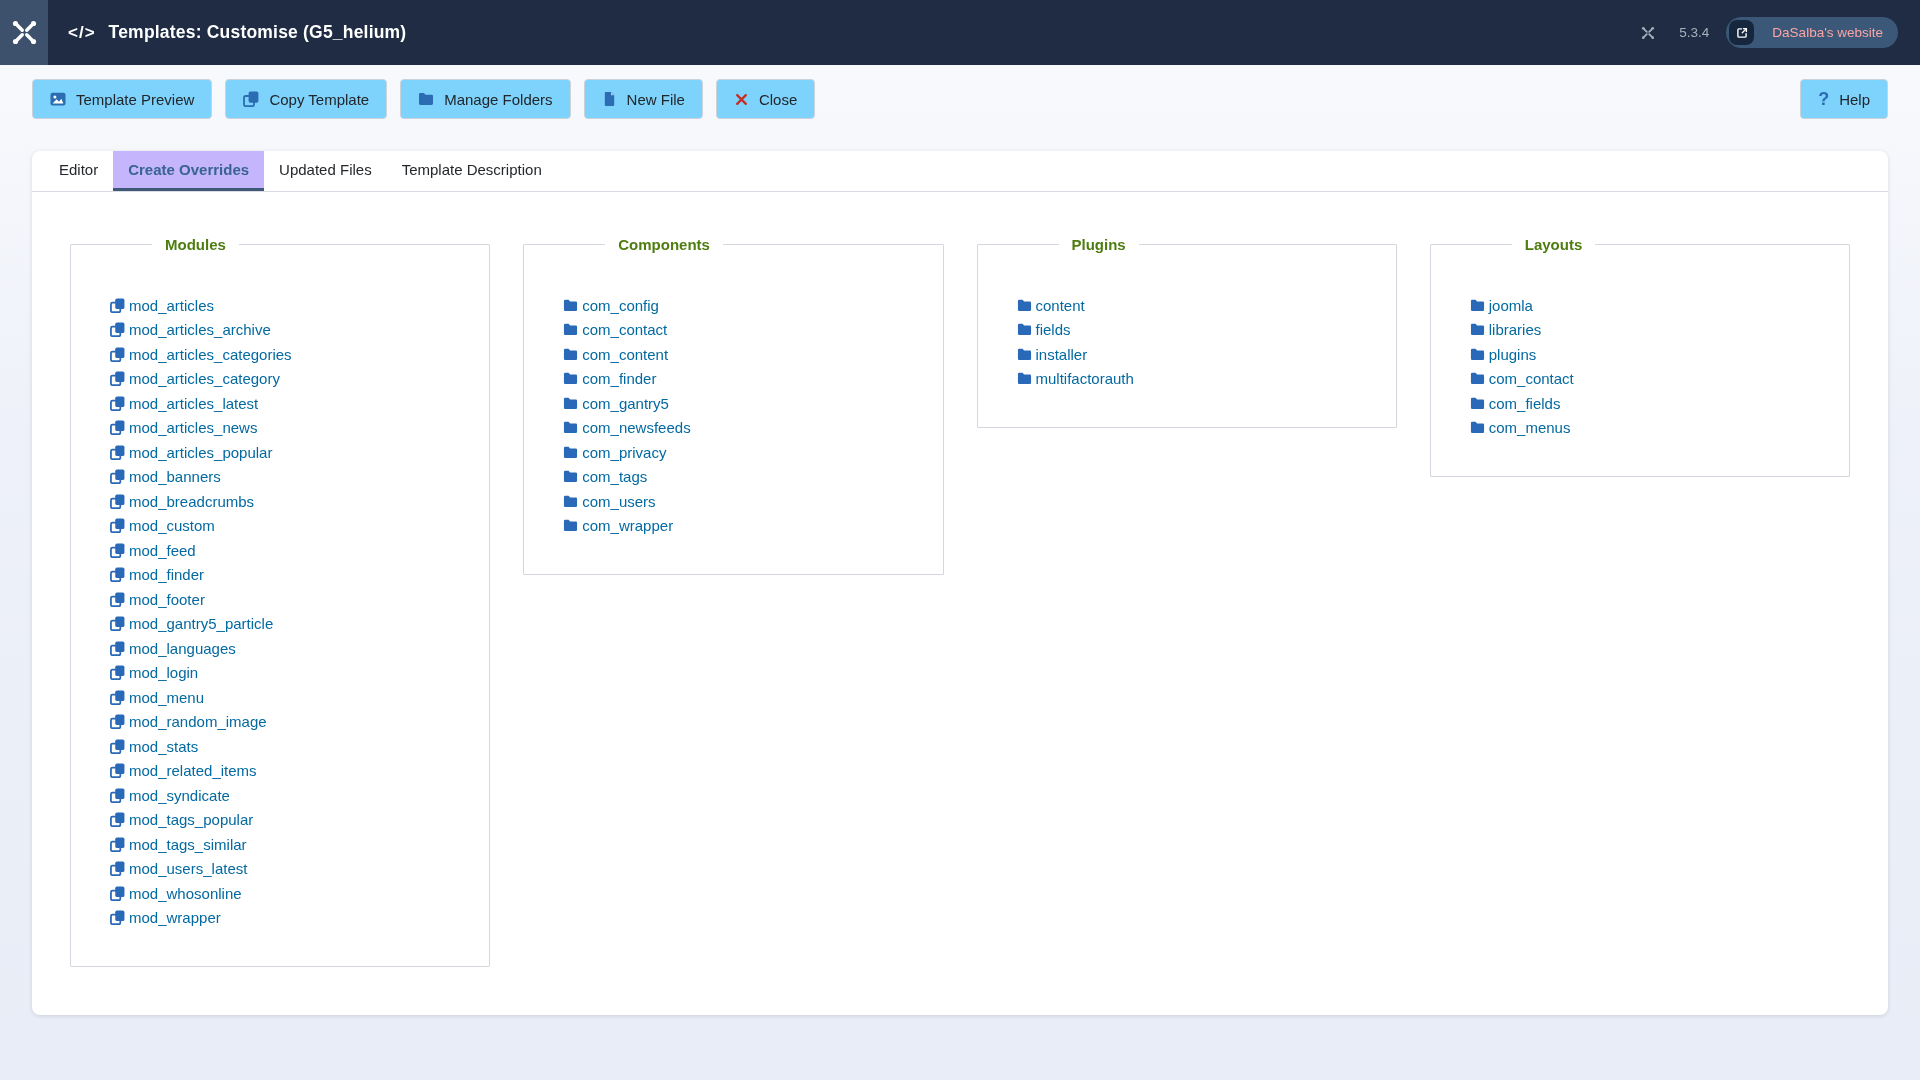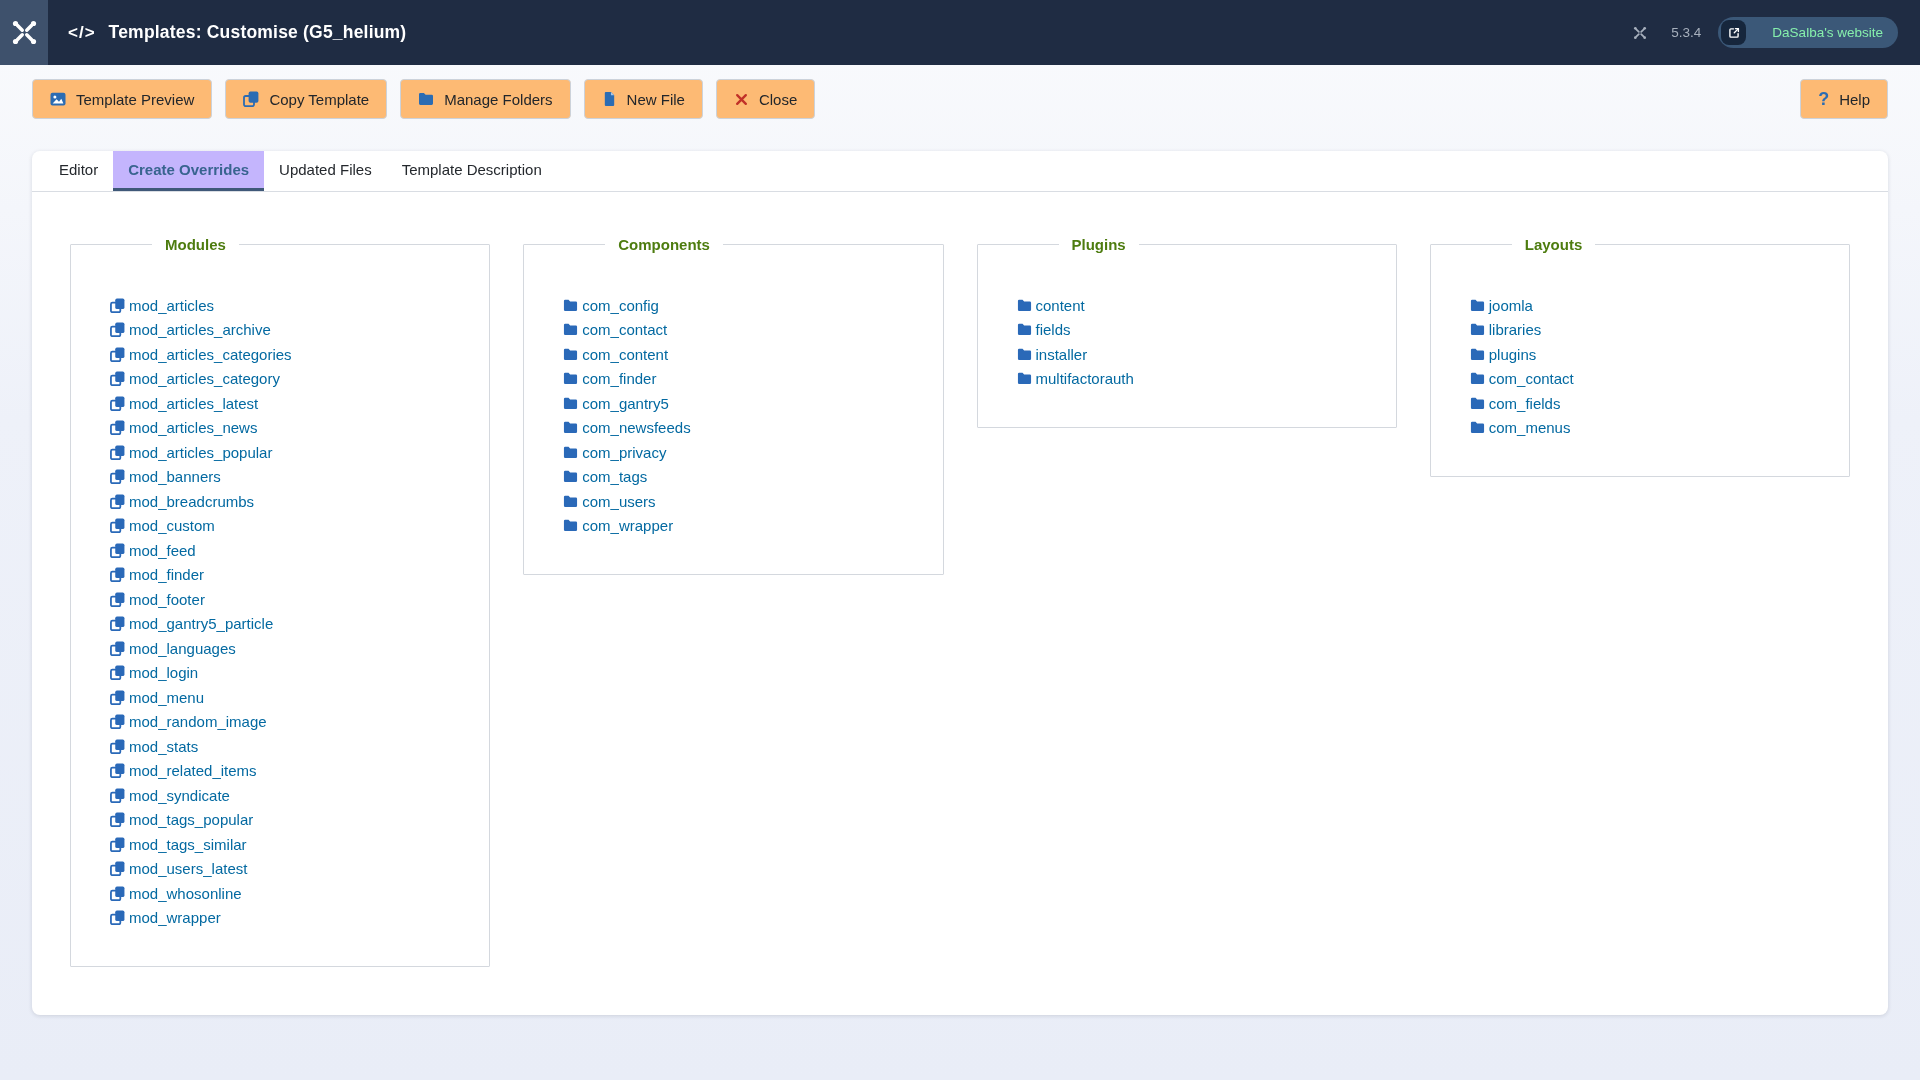--- a/index.html
+++ b/index.html
@@ -11,28 +11,28 @@
   }
 
   
   .topbar { height:65px; background:#1f2c43; display:flex; align-items:center; }
   .logo-box { width:48px; height:65px; background:#3e516c; display:flex; align-items:center; justify-content:center; flex:0 0 auto; }
   .title-wrap { display:flex; align-items:center; gap:13px; margin-left:20px; color:#fff; }
   .code-glyph { font-weight:700; font-size:17px; letter-spacing:1px; }
   .page-title { font-size:17.5px; font-weight:700; letter-spacing:.2px; }
   .topbar-right { margin-left:auto; display:flex; align-items:center; gap:17px; margin-right:22px; }
   .version { display:flex; align-items:center; gap:24px; color:#a7b0bd; font-size:13.5px; }
-  .site-pill { display:flex; align-items:center; background:#3b5878; border:none; border-radius:16px; height:31px; padding:0 15px 0 3px; gap:26px; color:#86efac; font-size:13.5px; cursor:pointer; font-family:inherit; }
+  .site-pill { display:flex; align-items:center; background:#3b5878; border:none; border-radius:16px; height:31px; padding:0 15px 0 3px; gap:18px; color:#fca5a5; font-size:13.5px; cursor:pointer; font-family:inherit; }
   .site-pill .chip { width:25px; height:25px; background:#16263c; border-radius:8px; display:flex; align-items:center; justify-content:center; }
 
   
   .toolbar { display:flex; align-items:flex-start; gap:13px; padding:14px 32px 0 32px; }
   .tbtn {
     display:flex; align-items:center; gap:10px; height:40px; padding:0 17px;
-    background:#fdba74; border:1px solid #ccd2da; border-radius:4px;
+    background:#7dd3fc; border:1px solid #ccd2da; border-radius:4px;
     font-size:15px; color:#22262b; cursor:pointer; font-family:inherit; white-space:nowrap;
   }
   .tbtn svg { flex:0 0 auto; }
   .help-btn { margin-left:auto; }
   .qmark { color:#2b6cb3; font-weight:700; font-size:18px; line-height:1; }
 
   
   .card {
     margin:32px 32px 0 32px; background:#fff; border-radius:8px;
     box-shadow:0 1px 4px rgba(25,35,60,.14);

